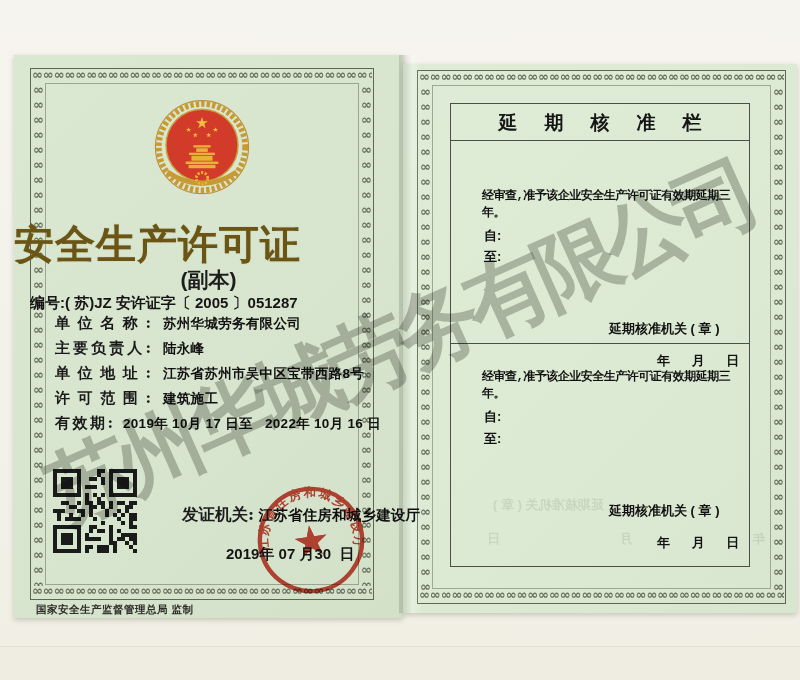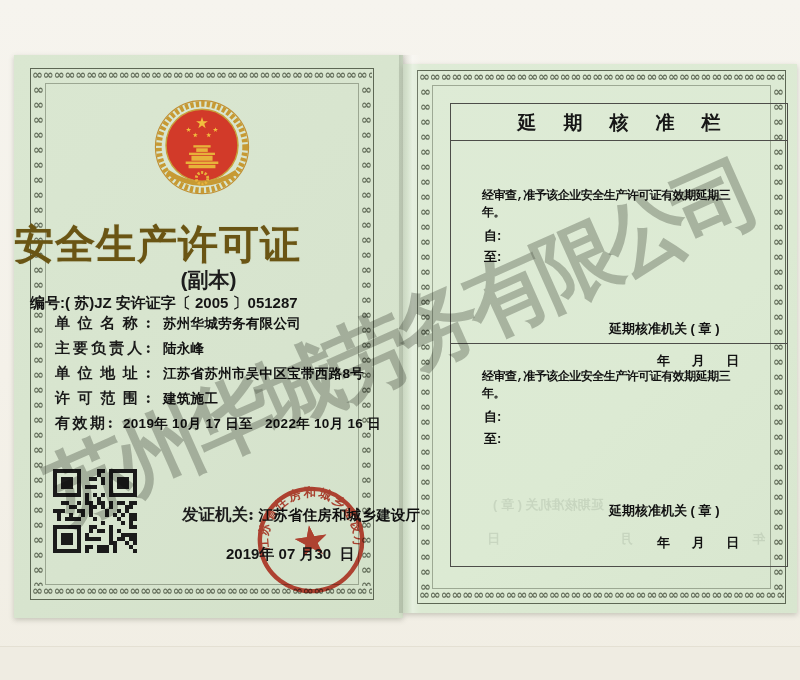--- a/index.html
+++ b/index.html
@@ -56,21 +56,21 @@
                   font-family:"DejaVu Serif","Liberation Serif",serif; }
   .issuer-value { font-size:14.5px; color:#101010; font-weight:bold; letter-spacing:.2px; }
   .seal { position:absolute; left:240px; top:428px; z-index:3; mix-blend-mode:multiply;
           transform:rotate(-8deg); opacity:.92; }
   .issue-date { position:absolute; left:212px; top:490px; z-index:4; font-size:15px;
                 font-weight:bold; color:#141414; white-space:pre; }
   .page-footer { position:absolute; left:22px; top:548px; font-size:10.5px; font-weight:bold;
                  color:#2c2c28; letter-spacing:.5px; }
 
   
-  .ext-box { position:absolute; left:47px; top:39px; width:338px; height:464px;
+  .ext-box { position:absolute; left:47px; top:39px; width:300px; height:464px;
              border:1px solid #4d4d49; }
   .ext-header { position:absolute; left:0; top:0; width:100%; height:37px; line-height:37px;
                 border-bottom:1px solid #4d4d49; text-align:center; font-size:19px; font-weight:bold;
                 color:#161616; letter-spacing:27px; text-indent:27px; }
   .ext-divider { position:absolute; left:0; top:239px; width:100%; border-top:1px solid #4d4d49; }
   .ext-sec { position:absolute; left:0; width:100%; }
   .sec-1 { top:37px; height:202px; }
   .sec-2 { top:240px; height:223px; }
   .statement { position:absolute; left:31px; top:46px; width:260px; font-size:12px; font-weight:bold;
                color:#121212; letter-spacing:-.5px; font-family:Liberation Mono, monospace; }
@@ -302,20 +302,21 @@
       <circle cx="58" cy="58" r="52" fill="none" stroke="#cc3a2c" stroke-width="4.5"></circle>
       <use href="#star" transform="translate(58,60) scale(17)" fill="#cc3a2c" href-lang="x" xlink:href="#star"></use>
       <path d="M58,43 L61.8,54.7 L74.2,54.7 L64.2,61.9 L68,73.7 L58,66.4 L48,73.7 L51.8,61.9 L41.8,54.7 L54.2,54.7 Z" fill="#cc3a2c"></path>
       <text font-size="12.5" fill="#c5392a" font-weight="bold" letter-spacing="2">
         <textPath href="#sealArc" startOffset="10%">江苏省住房和城乡建设厅</textPath>
       </text>
     </svg>
 
     <div class="issue-date">2019年 07 月30  日</div>
 
+    <div class="page-footer">国家安全生产监督管理总局 监制</div>
   </div>
 
   <div class="page page-right">
 
     <div class="chain-frame frame-right">
       <div class="chain h top">∞∞∞∞∞∞∞∞∞∞∞∞∞∞∞∞∞∞∞∞∞∞∞∞∞∞∞∞∞∞∞∞∞∞∞∞∞∞∞∞∞∞∞∞∞∞∞∞∞∞∞∞∞∞∞∞∞∞∞∞</div>
       <div class="chain h bot">∞∞∞∞∞∞∞∞∞∞∞∞∞∞∞∞∞∞∞∞∞∞∞∞∞∞∞∞∞∞∞∞∞∞∞∞∞∞∞∞∞∞∞∞∞∞∞∞∞∞∞∞∞∞∞∞∞∞∞∞</div>
       <div class="chain v left">∞∞∞∞∞∞∞∞∞∞∞∞∞∞∞∞∞∞∞∞∞∞∞∞∞∞∞∞∞∞∞∞∞∞∞∞∞∞∞∞∞∞∞∞∞∞∞∞∞∞∞∞∞∞∞∞∞∞∞∞</div>
       <div class="chain v right">∞∞∞∞∞∞∞∞∞∞∞∞∞∞∞∞∞∞∞∞∞∞∞∞∞∞∞∞∞∞∞∞∞∞∞∞∞∞∞∞∞∞∞∞∞∞∞∞∞∞∞∞∞∞∞∞∞∞∞∞</div>
       <div class="inner-line"></div>

